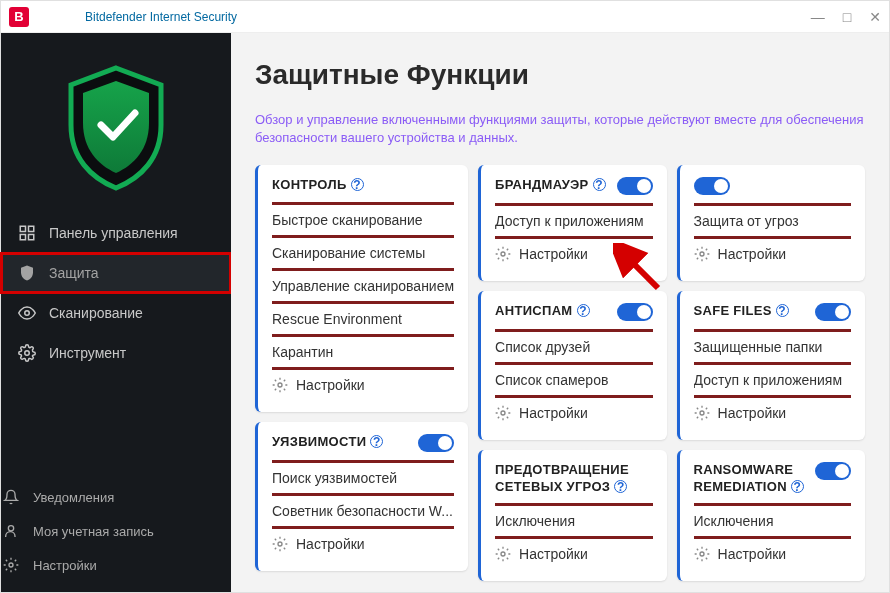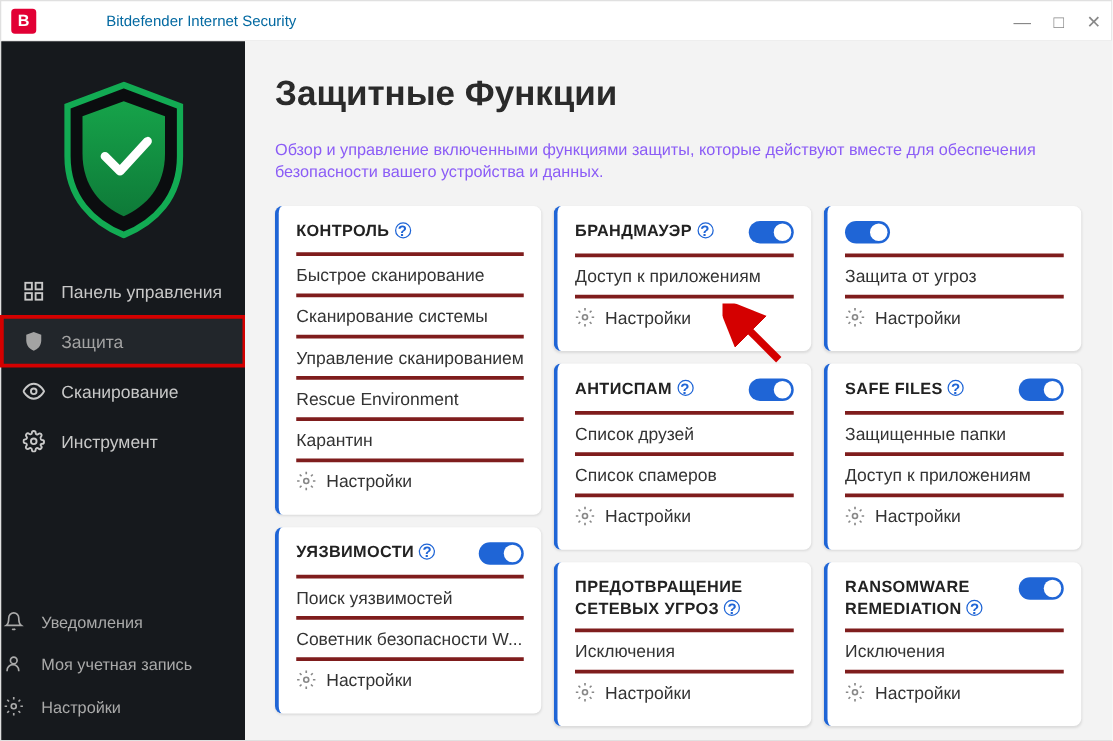--- a/index.html
+++ b/index.html
@@ -4,21 +4,21 @@
   <style>
     * { box-sizing: border-box; margin: 0; padding: 0; font-family: "Segoe UI", Arial, sans-serif; }
     body { width: 890px; height: 593px; overflow: hidden; background: #fff; }
     .app { display: flex; flex-direction: column; width: 100%; height: 100%; border: 1px solid #e0e0e0; }
     .titlebar { height: 32px; display: flex; align-items: center; padding: 0 8px; border-bottom: 1px solid #eee; }
     .titlebar-logo { width: 20px; height: 20px; background: #e20035; border-radius: 3px; display: flex; align-items: center; justify-content: center; color: #fff; font-weight: bold; font-size: 13px; margin-right: 8px; }
     .titlebar-title { font-size: 12px; color: #0369a1; flex: 1; margin-left: 48px; }
     .titlebar-ctrls { display: flex; gap: 18px; color: #888; font-size: 14px; }
     .titlebar-ctrls span { cursor: pointer; line-height: 1; }
     .body { flex: 1; display: flex; min-height: 0; }
-    .sidebar { width: 195px; background: #16191d; color: #c8c8c8; display: flex; flex-direction: column; padding-top: 20px; }
+    .sidebar { width: 230px; background: #16191d; color: #c8c8c8; display: flex; flex-direction: column; padding-top: 20px; }
     .sidebar-hero { display: flex; align-items: center; justify-content: center; height: 150px; }
     .sidebar-nav { margin-top: 10px; }
     .nav-item { display: flex; align-items: center; gap: 12px; padding: 10px 16px; font-size: 14px; cursor: pointer; }
     .nav-item.active { background: #22262b; color: #a3a3a3; }
     .nav-item.highlight { outline: 3px solid #d40000; outline-offset: -2px; }
     .nav-icon { width: 20px; height: 20px; display: flex; align-items: center; justify-content: center; color: inherit; }
     .sidebar-bottom { margin-top: auto; padding-bottom: 10px; }
     .sidebar-bottom .nav-item { font-size: 13px; padding: 7px 0; color: #aaa; }
     .content { flex: 1; background: #f3f3f3; padding: 26px 24px 18px 24px; overflow: auto; }
     .page-title { font-size: 28px; font-weight: 700; color: #2a2a2a; margin-bottom: 20px; }

